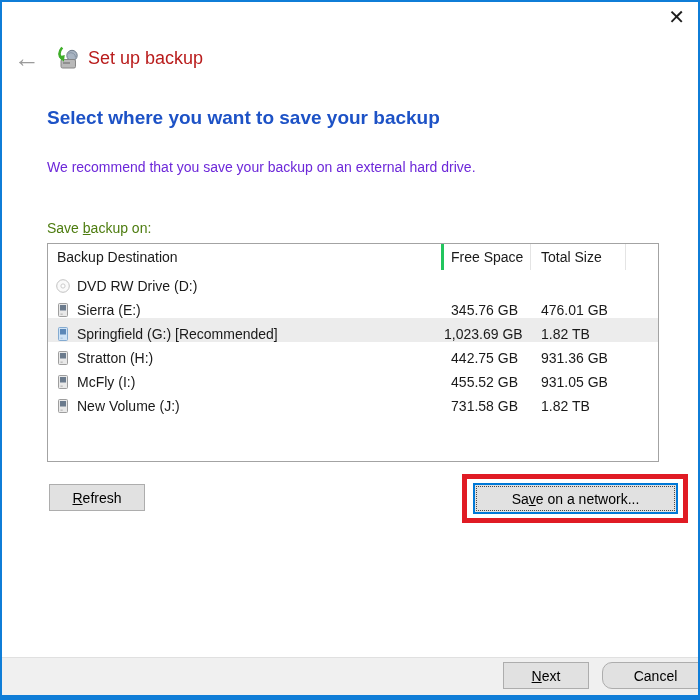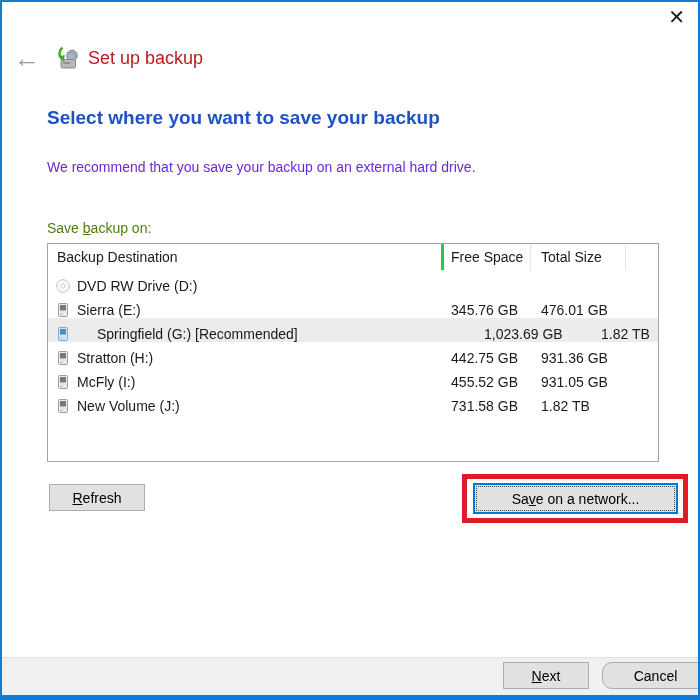--- a/index.html
+++ b/index.html
@@ -22,21 +22,21 @@
 
   .listview { position:absolute; left:47px; top:243px; width:612px; height:219px; border:1px solid #a3a3a3; background:#fff; overflow:hidden; }
   .lv-header { display:flex; height:26px; align-items:center; font-size:14px; color:#1a1a1a; }
   .lv-header .hc { height:100%; display:flex; align-items:center; }
   .hc-name  { width:396px; padding-left:9px; border-right:3px solid #22c55e; }
   .hc-free  { width:87px;  padding-left:7px; border-right:1px solid #e4e4e4; }
   .hc-total { width:95px;  padding-left:10px; border-right:1px solid #e4e4e4; }
   .hc-fill  { flex:1; }
 
   .row { display:flex; height:24px; align-items:flex-end; font-size:14px; white-space:nowrap; }
-  .row.selected { background:#ececec;gap:20px; }
+  .row.selected { background:#ececec; }
   .cell-icon { width:29px; padding-left:7px; display:flex; align-items:center; flex:none; }
   .cell-name { width:367px; flex:none; overflow:visible; }
   .cell-free { width:87px; flex:none; text-align:right; padding-right:13px; }
   .cell-total{ width:95px; flex:none; padding-left:10px; }
 
   .btn { position:absolute; background:#e1e1e1; border:1px solid #adadad; font-size:14px; color:#000;
          display:flex; align-items:center; justify-content:center; font-family:inherit; cursor:default; }
   .btn-refresh { left:49px; top:484px; width:96px; height:27px; }
   .btn-save-network { left:473px; top:483px; width:205px; height:31px; border:2px solid #0078d7;
                       outline:1px dotted #4a4a4a; outline-offset:-4px; }

